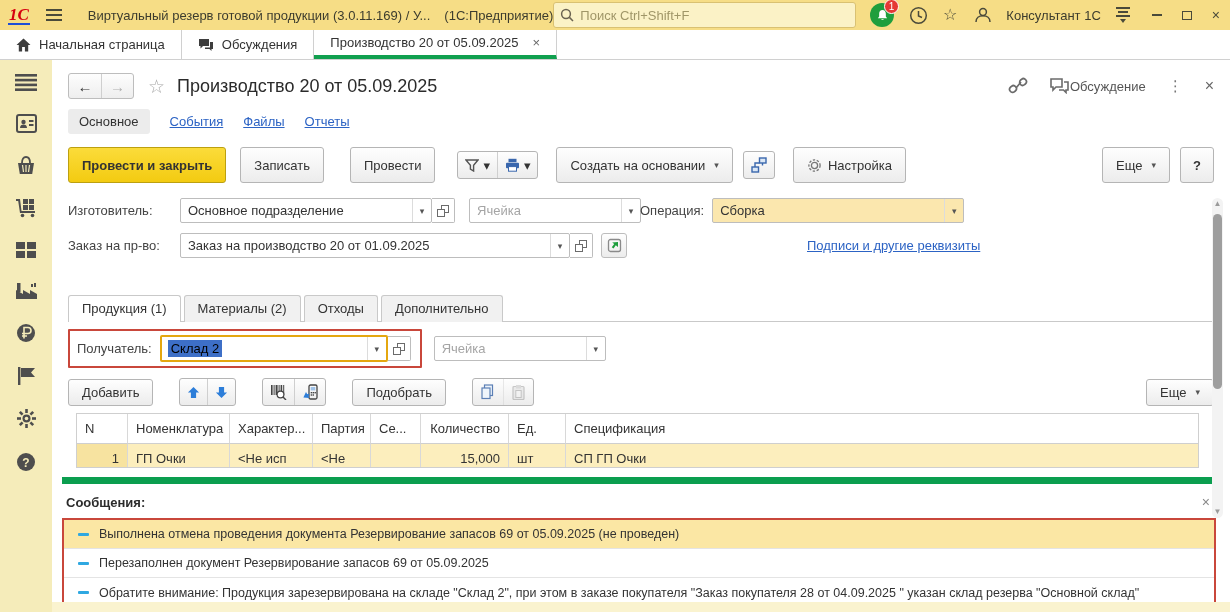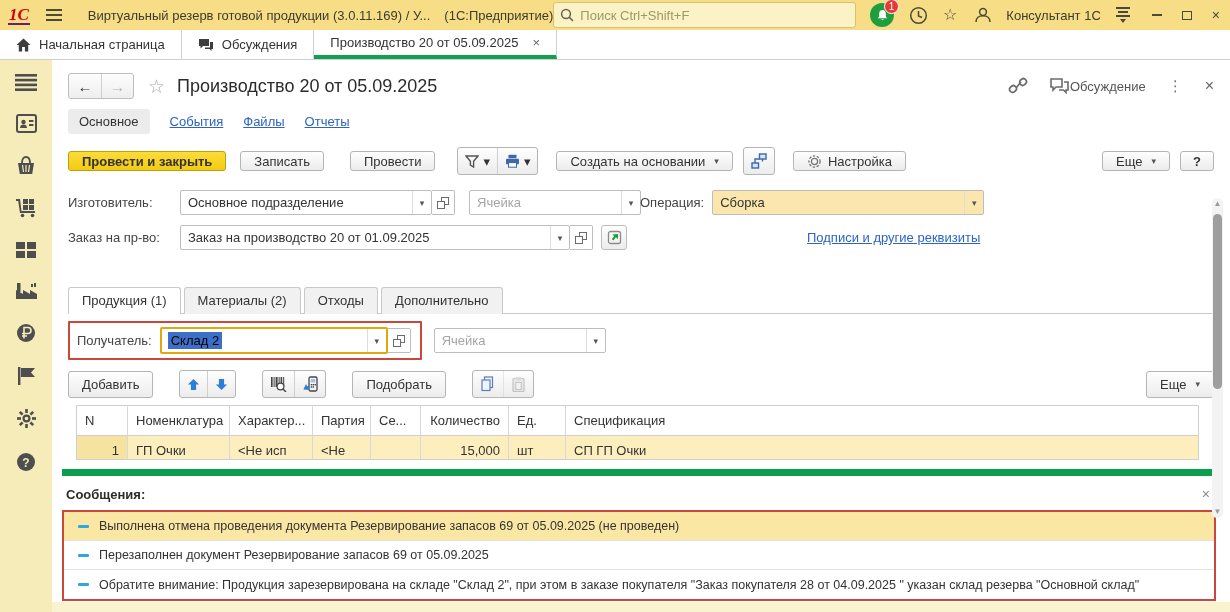--- a/index.html
+++ b/index.html
@@ -3,21 +3,21 @@
 <meta charset="utf-8">
 <style>
   * { box-sizing: border-box; margin: 0; padding: 0; }
   html,body { width:1230px; height:612px; overflow:hidden; }
   body { font-family:"Liberation Sans", sans-serif; font-size:13px; color:#333; background:#fff; }
 
   .app { width:1230px; height:612px; display:flex; flex-direction:column; position:relative; }
 
   
   .titlebar { height:30px; background:#f6dd86; display:flex; align-items:center; padding:0 10px 0 8px; flex:0 0 auto; }
-  .logo { color:#d6000f; font-weight:bold; font-size:17px; font-family:"Liberation Serif",serif; border-bottom:2px solid #701a75; line-height:17px; padding:0 1px 0 1px; font-style:italic; }
+  .logo { color:#d6000f; font-weight:bold; font-size:17px; font-family:"Liberation Serif",serif; border-bottom:2px solid #1d4ed8; line-height:17px; padding:0 1px 0 1px; font-style:italic; }
   .burger { margin-left:16px; display:flex; flex-direction:column; gap:3px; cursor:pointer; }
   .burger i { width:16px; height:2px; background:#4a4a3a; display:block; }
   .tb-title { margin-left:26px; color:#3c3c2e; white-space:nowrap; }
   .tb-title .suffix { margin-left:14px; }
   .tb-search { margin-left:auto; width:308px; height:26px; background:#fbf2c6; border:1px solid #d9c172; border-radius:3px; display:flex; align-items:center; padding:0 6px; margin-right:14px; }
   .tb-search input { border:none; outline:none; background:transparent; flex:1; font-size:13px; color:#3c3c2e; margin-left:6px; }
   .tb-search input::placeholder { color:#a09668; }
   .tb-icons { display:flex; align-items:center; gap:15px; }
   .bell-wrap { position:relative; width:24px; height:24px; }
   .bell-circle { width:24px; height:24px; border-radius:50%; background:#1f9e3d; display:flex; align-items:center; justify-content:center; }
@@ -60,21 +60,21 @@
   .hdr-close { color:#666; font-size:16px; cursor:pointer; }
   .disc { display:flex; align-items:center; gap:1px; cursor:pointer; }
 
   
   .doc-nav { display:flex; align-items:center; gap:20px; padding:10px 16px 0 16px; }
   .chip { background:#ececec; border-radius:3px; padding:5px 11px; color:#333; }
   .nlink { color:#2c63c4; text-decoration:underline; cursor:pointer; }
 
   
   .doc-toolbar { display:flex; align-items:center; padding:13px 16px 0 16px; }
-  .btn { height:20px; border:1px solid #b5b5b5; border-radius:3px; background:linear-gradient(#fefefe,#ececec); padding:0 13px; font-size:13px; color:#333; display:inline-flex; align-items:center; gap:6px; cursor:pointer; white-space:nowrap; }
+  .btn { height:36px; border:1px solid #b5b5b5; border-radius:3px; background:linear-gradient(#fefefe,#ececec); padding:0 13px; font-size:13px; color:#333; display:inline-flex; align-items:center; gap:6px; cursor:pointer; white-space:nowrap; }
   .btn.primary { background:linear-gradient(#fbdc3a,#f3cb11); border-color:#bca010; font-weight:bold; }
   .btn .dd-car { font-size:9px; color:#555; margin-left:3px; }
   .igrp { display:flex; border:1px solid #b5b5b5; border-radius:3px; overflow:hidden; background:linear-gradient(#fefefe,#ececec); }
   .ibtn { height:26px; padding:0 7px; display:flex; align-items:center; gap:4px; cursor:pointer; }
   .ibtn + .ibtn { border-left:1px solid #cfcfcf; }
   .sp10{width:10px;} .sp14{width:14px;} .sp18{width:18px;} .sp22{width:22px;} .sp26{width:26px;}
   .tb-right { margin-left:auto; display:flex; gap:10px; }
   .btn.help { padding:0 12px; font-weight:bold; }
 
   
@@ -435,21 +435,21 @@
             <svg width="15" height="15" viewBox="0 0 15 15">
                 <rect x="1.5" y="1.5" width="12" height="12" rx="2" fill="none" stroke="#8a8a8a" stroke-width="1.3"></rect>
                 <path d="M11 4 V9 L8.8 7.2 L6.5 10.5 L4.8 9.3 L7.2 6 L5.2 4.6 Z" fill="#1f9e3d"></path>
               </svg>
           </span>
         </div>
 
         <div class="form-right">
           <div class="frow">
             <span class="rl">Операция:</span>
-            <div class="fld yellow" style="width:272px;">
+            <div class="fld yellow" style="width:252px;">
               <input value="Сборка" style="">
               <span class="dd">▾</span>
             </div>
           </div>
           <div class="frow" style="margin-left:167px;">
             <span class="siglink">Подписи и другие реквизиты</span>
           </div>
         </div>
       </div>
 

